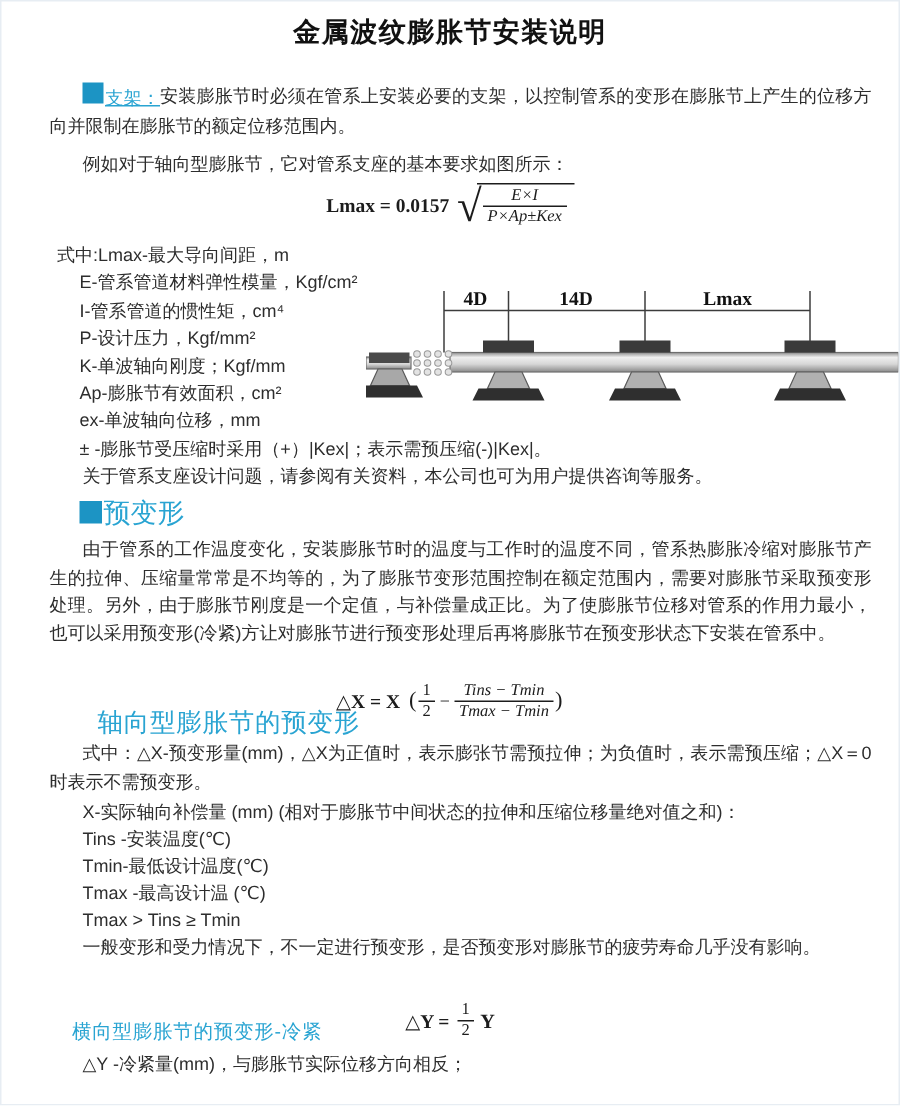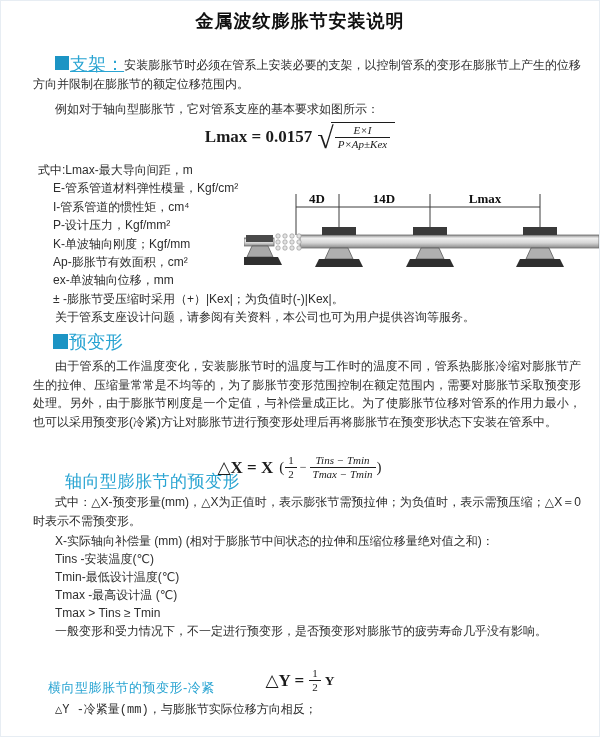--- a/index.html
+++ b/index.html
@@ -8,29 +8,29 @@
     border:1px solid #e7edf3;box-sizing:border-box;overflow:hidden;
     font-family:"Liberation Sans","DejaVu Sans",sans-serif;color:#2d2d2d;
   }
   .title{
     position:absolute;top:8px;left:0;width:100%;margin:0;text-align:center;
     font-size:18px;font-weight:bold;color:#111;letter-spacing:1px;
   }
   .flow{position:absolute;left:32px;width:548px;font-size:12px;line-height:18.5px;text-align:justify;}
   .ti{text-indent:22px;}
   .sec-intro{top:54px;}
-  .sec-head-text{font-size:18px;color:#29a4d2;vertical-align:-1px;text-decoration:underline;}
+  .sec-head-text{font-size:12px;color:#29a4d2;vertical-align:-1px;text-decoration:underline;}
   .sq{display:inline-block;width:14px;height:14px;background:#1c94c4;margin-right:1px;vertical-align:-1px;}
   .example{top:99px;}
   
   .formula-row{
     position:absolute;left:0;width:100%;display:flex;justify-content:center;align-items:center;
     font-family:"Liberation Serif","DejaVu Serif",serif;color:#1c1c1c;
   }
-  .f-lhs{font-weight:bold;font-size:17px;margin-right:5px;}
+  .f-lhs{font-weight:bold;font-size:13px;margin-right:5px;}
   .sqrt-sym{font-size:30px;line-height:22px;font-weight:400;margin-right:-3px;transform:translateY(1px);}
   .radicand{display:inline-block;border-top:1.2px solid #1c1c1c;padding:1px 5px 0 4px;}
   .frac{display:inline-block;text-align:center;font-size:11px;line-height:1.2;font-style:italic;vertical-align:middle;}
   .frac .num{display:block;padding:0 3px;}
   .frac .den{display:block;border-top:1px solid #1c1c1c;padding:0 3px;text-align:center;}
   .frac.upright{font-style:normal;}
   .paren{font-size:15px;margin:0 1px;}
   .minus{font-size:12px;margin:0 3px;}
   .f-rhs{font-weight:bold;font-size:13.5px;margin-left:4px;}
   
@@ -73,21 +73,21 @@
   </div>
 
   <div class="defs">
     <div class="def first">式中:Lmax-最大导向间距，m</div>
     <div class="def">E-管系管道材料弹性模量，Kgf/cm²</div>
     <div class="def">I-管系管道的惯性矩，cm⁴</div>
     <div class="def">P-设计压力，Kgf/mm²</div>
     <div class="def">K-单波轴向刚度；Kgf/mm</div>
     <div class="def">Ap-膨胀节有效面积，cm²</div>
     <div class="def">ex-单波轴向位移，mm</div>
-    <div class="def">± -膨胀节受压缩时采用（+）|Kex|；为负值时(-)|Kex|。</div>
+    <div class="def">± -膨胀节受压缩时采用（+）|Kex|；表示需预压缩(-)|Kex|。</div>
     <div class="def notel">关于管系支座设计问题，请参阅有关资料，本公司也可为用户提供咨询等服务。</div>
   </div>
 
   <svg class="diagram" width="355" height="98" viewBox="0 0 355 98" xmlns="http://www.w3.org/2000/svg">
     <defs>
       <linearGradient id="pipeGrad" x1="0" y1="0" x2="0" y2="1">
         <stop offset="0" stop-color="#8f8f8f"></stop>
         <stop offset="0.25" stop-color="#efefef"></stop>
         <stop offset="0.6" stop-color="#d6d6d6"></stop>
         <stop offset="1" stop-color="#8a8a8a"></stop>
@@ -183,15 +183,15 @@
 
   <div class="formula-row" style="top:666px;">
     <span class="f-lhs">△Y =</span>
     <span class="frac upright">
       <span class="num">1</span>
       <span class="den">2</span>
     </span>
     <span class="f-rhs">Y</span>
   </div>
 
-  <div class="abs-line" style="left:54px;top:700px;font-family:Liberation Mono, monospace;">△Y -冷紧量(mm)，与膨胀节实际位移方向相反；</div>
+  <div class="abs-line" style="left:54px;top:700px;">△Y -冷紧量(mm)，与膨胀节实际位移方向相反；</div>
 
 </div>
 
 </body></html>

